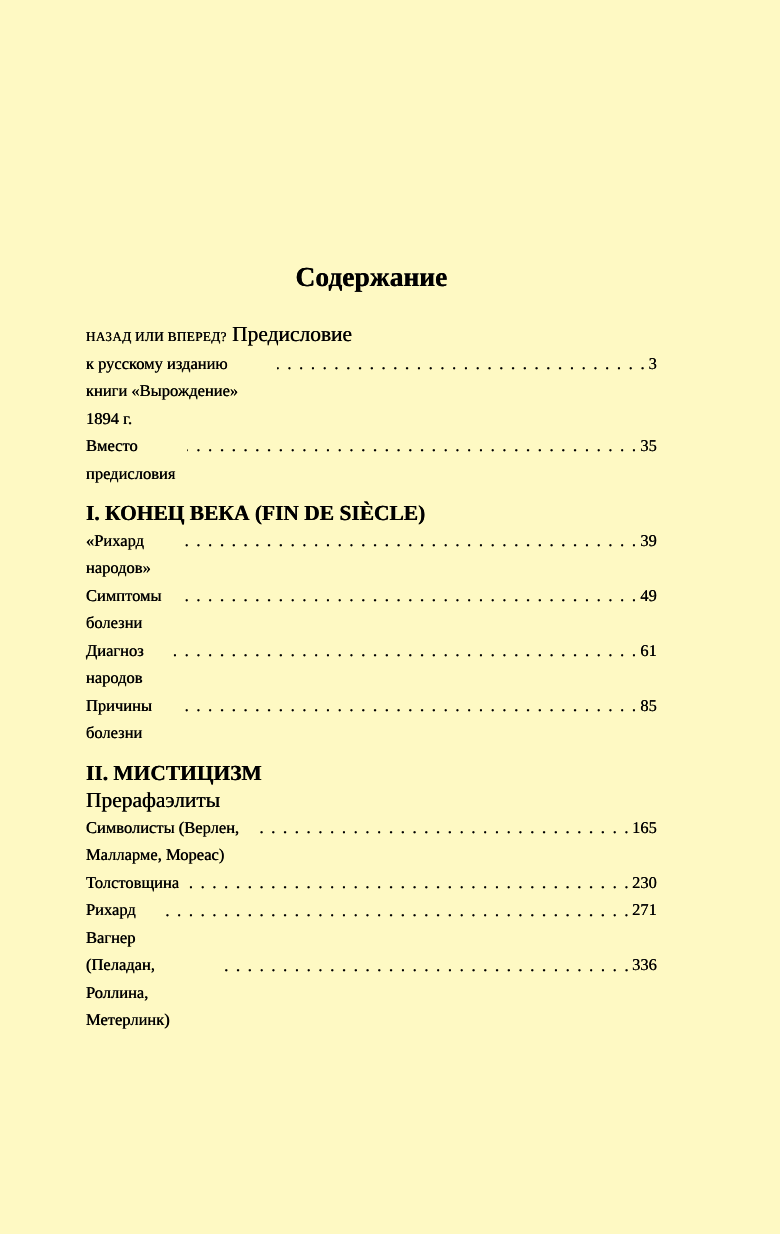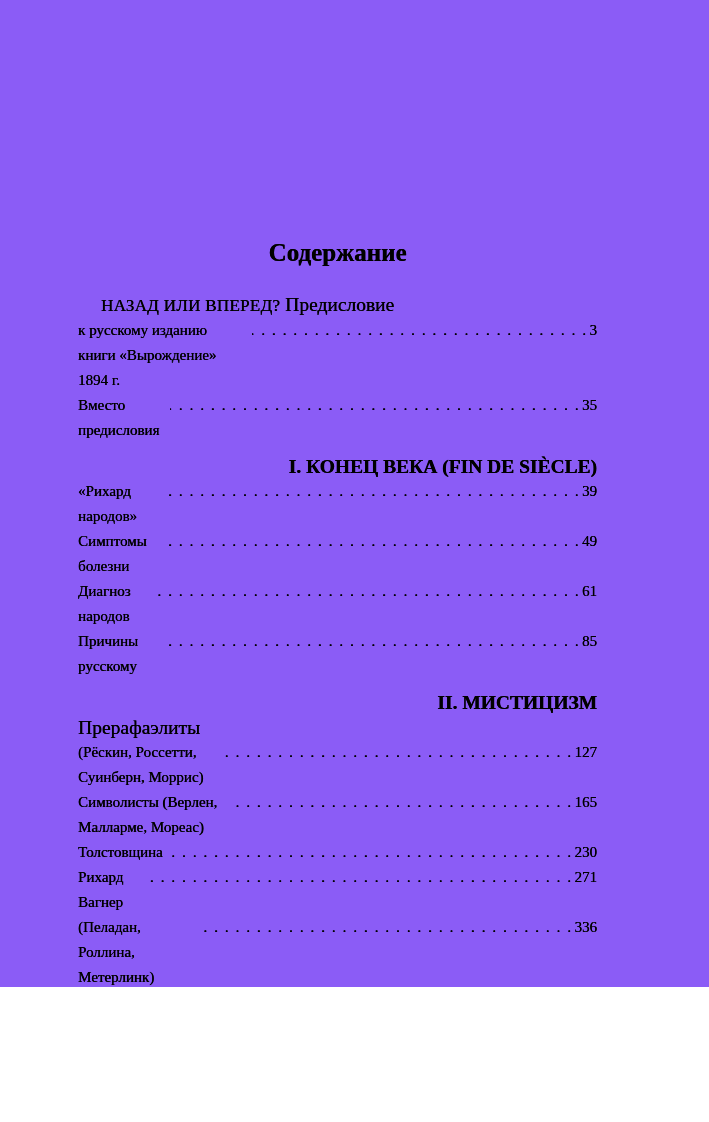--- a/index.html
+++ b/index.html
@@ -3,22 +3,22 @@
 <meta charset="utf-8">
 <style>
   html, body {
     margin: 0;
     padding: 0;
     background: #ffffff;
   }
   .page {
     position: relative;
     width: 709px;
-    height: 987px;
-    background: #8b5cf6;
+    height: 1122px;
+    background: #fef9c3;
     color: #000000;
     font-family: "Liberation Serif", "DejaVu Serif", serif;
     overflow: hidden;
     text-shadow: 0.35px 0 0 currentColor; 
   }
   .content {
     position: absolute;
     left: 78px;
     width: 519px;
     top: 240px;
@@ -34,44 +34,43 @@
     display: flex;
     align-items: baseline;
     font-size: 15px;
     line-height: 25px;
   }
   .entry-pre {
     font-size: 19.5px;
     line-height: 25px;
   }
   .caps-part {
-    font-size: 17px;
+    font-size: 12px;
     letter-spacing: 0.3px;
-    margin-left: 23px;
   }
   .dots {
     flex: 1 1 auto;
     overflow: hidden;
     white-space: nowrap;
     direction: rtl;
     margin: 0 2px 0 7px;
     min-width: 14px;
   }
   .dots::after {
     content: ". . . . . . . . . . . . . . . . . . . . . . . . . . . . . . . . . . . . . . . . . . . . . . . . . . . . . . . . . . . . ";
     letter-spacing: 1.6px;
   }
   .page-num {
     flex: 0 0 auto;
   }
   .section-heading {
     font-size: 19.5px;
     line-height: 25px;
     font-weight: bold;
-    text-align: right;
+    text-align: left;
     margin: 11px 0 0 0;
   }
   .front-group { margin: 0; }
 </style>
 </head>
 <body>
 
 <div class="page">
   <div class="content">
 
@@ -109,35 +108,30 @@
         <span>Симптомы болезни</span>
         <span class="dots"></span>
         <span class="page-num">49</span>
       </div>
       <div class="entry-row">
         <span>Диагноз народов</span>
         <span class="dots"></span>
         <span class="page-num">61</span>
       </div>
       <div class="entry-row">
-        <span>Причины русскому</span>
+        <span>Причины болезни</span>
         <span class="dots"></span>
         <span class="page-num">85</span>
       </div>
     </div>
 
     <div>
       <h2 class="section-heading">II. МИСТИЦИЗМ</h2>
       <div>
         <div class="entry-pre">Прерафаэлиты</div>
-        <div class="entry-row">
-          <span>(Рёскин, Россетти, Суинберн, Моррис)</span>
-          <span class="dots"></span>
-          <span class="page-num">127</span>
-        </div>
       </div>
       <div class="entry-row">
         <span>Символисты (Верлен, Малларме, Мореас)</span>
         <span class="dots"></span>
         <span class="page-num">165</span>
       </div>
       <div class="entry-row">
         <span>Толстовщина</span>
         <span class="dots"></span>
         <span class="page-num">230</span>

